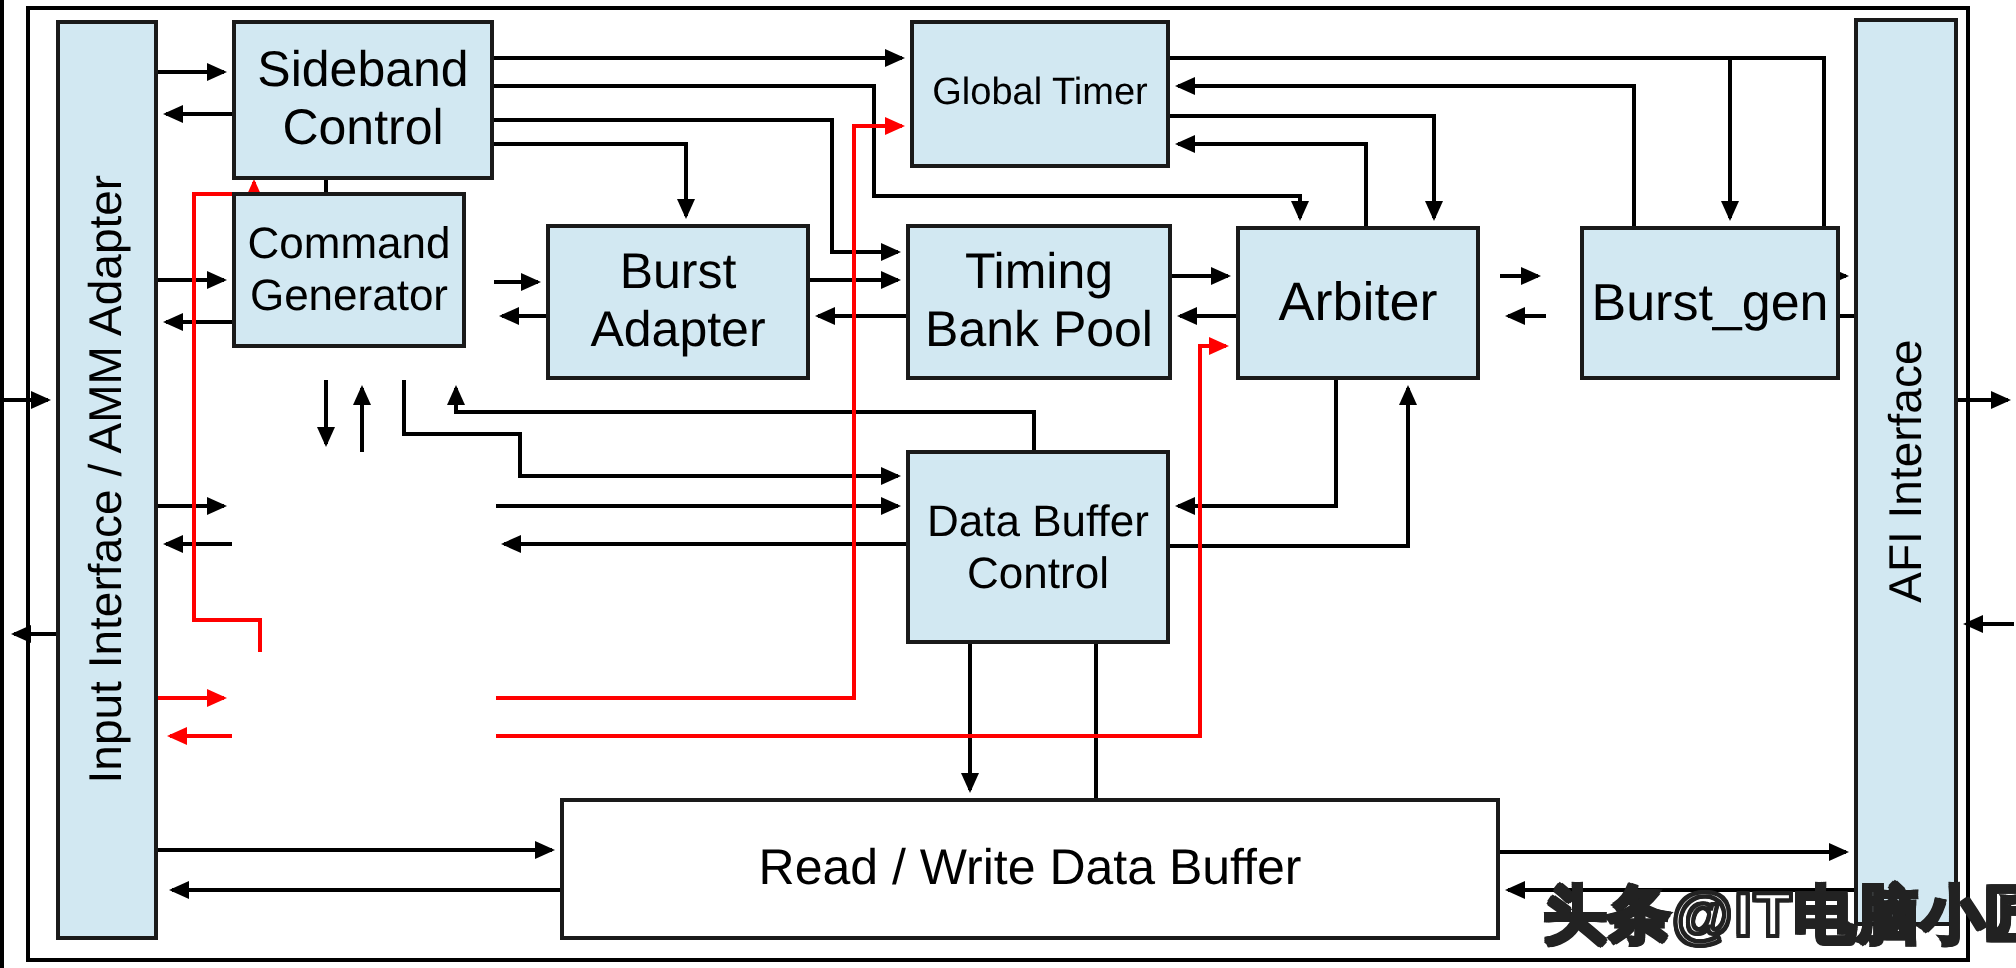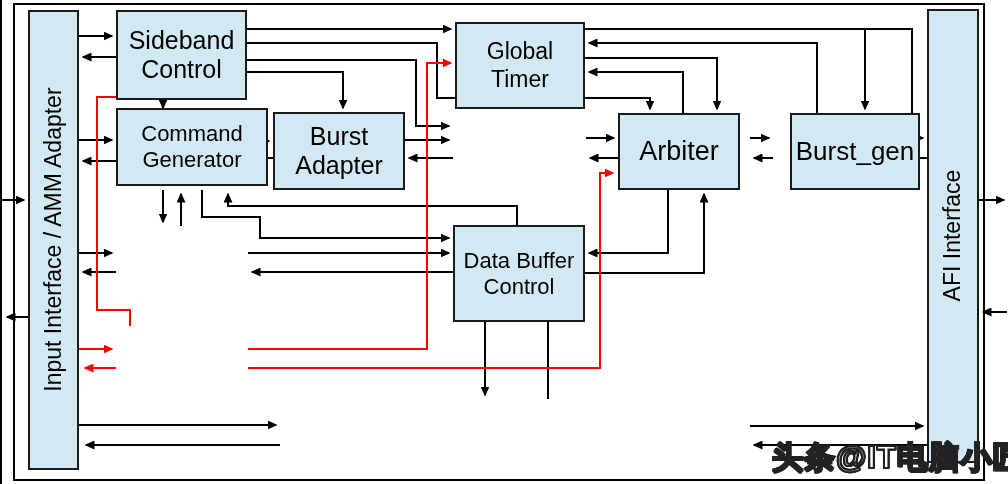--- a/index.html
+++ b/index.html
@@ -31,23 +31,23 @@
     justify-content: center;
     text-align: center;
     white-space: pre-line;
     line-height: 1.18;
     z-index: 5;
   }
   .box.white { background: #ffffff; }
   .vlabel { transform: rotate(-90deg); white-space: nowrap; }
 
   .b-input    { left: 28px;  top: 10px;  width: 51px;  height: 460px; font-size: 23px; }
-  .b-sideband { left: 116px; top: 10px;  width: 131px; height: 90px;  font-size: 25px; }
-  .b-gtimer   { left: 455px; top: 10px;  width: 130px; height: 87px;  font-size: 23px; margin-top: 12px; }
-  .b-cmdgen   { left: 116px; top: 108px; width: 152px; height: 78px;  font-size: 22px; }
+  .b-sideband { left: 116px; top: 10px;  width: 131px; height: 80px;  font-size: 25px; }
+  .b-gtimer   { left: 455px; top: 10px;  width: 130px; height: 74px;  font-size: 19px; }
+  .b-cmdgen   { left: 116px; top: 96px; width: 117px; height: 78px;  font-size: 22px; }
   .b-badapt   { left: 273px; top: 112px; width: 132px; height: 78px;  font-size: 25px; }
   .b-tbp      { left: 453px; top: 112px; width: 133px; height: 78px;  font-size: 25px; }
   .b-arbiter  { left: 618px; top: 113px; width: 122px; height: 77px;  font-size: 27px; }
   .b-bgen     { left: 773px; top: 113px; width: 130px; height: 77px;  font-size: 26px; margin-left: 17px; }
   .b-ecc      { left: 116px; top: 226px; width: 132px; height: 76px;  font-size: 22px; }
   .b-dbc      { left: 453px; top: 225px; width: 132px; height: 97px;  font-size: 22px; }
   .b-reg      { left: 116px; top: 326px; width: 132px; height: 78px;  font-size: 21px; }
   .b-afi      { left: 927px; top: 9px;   width: 52px;  height: 454px; font-size: 23px; }
   .b-rwbuf    { left: 280px; top: 399px; width: 470px; height: 71px;  font-size: 25px; }
 
@@ -154,36 +154,43 @@
   <div class="box b-cmdgen">
     <span>Command
 Generator</span>
   </div>
 
   <div class="box b-badapt">
     <span>Burst
 Adapter</span>
   </div>
 
+  <div class="box b-tbp">
+    <span>Timing
+Bank Pool</span>
+  </div>
 
   <div class="box b-arbiter">
     <span>Arbiter</span>
   </div>
 
   <div class="box b-bgen">
     <span>Burst_gen</span>
   </div>
 
 
   <div class="box b-dbc">
     <span>Data Buffer
 Control</span>
   </div>
 
 
   <div class="box b-afi">
     <span class="vlabel">AFI  Interface</span>
   </div>
 
+  <div class="box white b-rwbuf">
+    <span>Read / Write Data Buffer</span>
+  </div>
 
   <div class="watermark">头条@IT电脑小匠</div>
 
 </div>
 
 </body></html>

